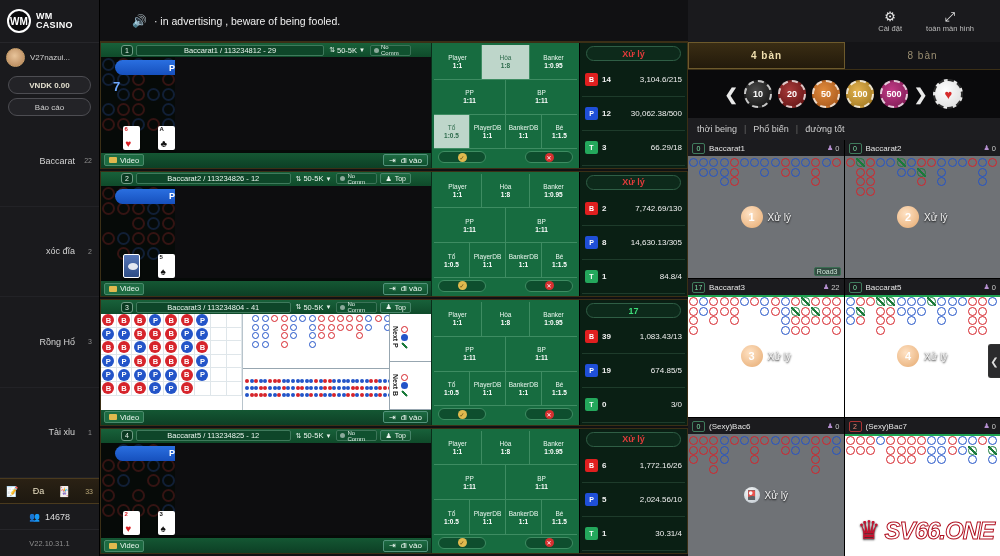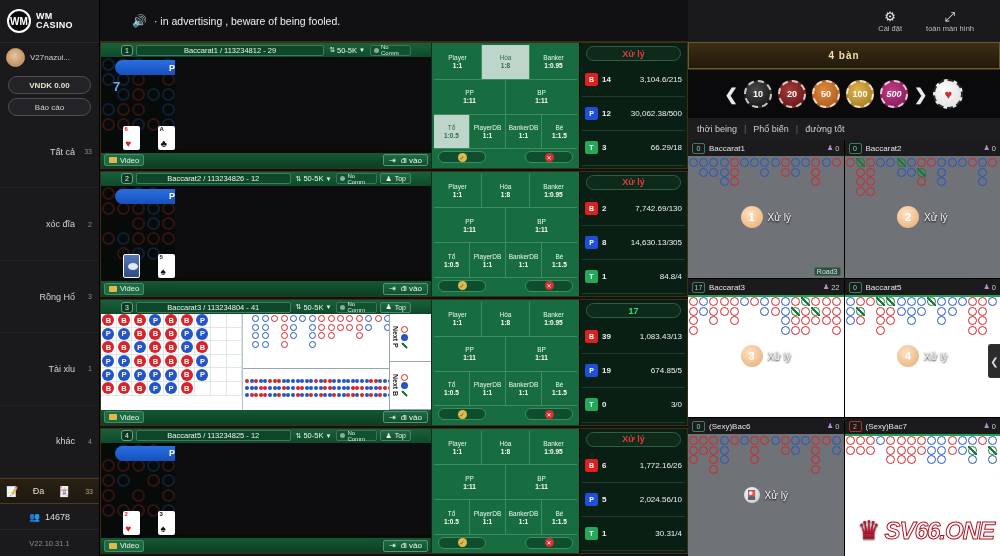--- a/index.html
+++ b/index.html
@@ -308,21 +308,21 @@
   .chips-bar { height: 48px; display: flex; align-items: center; justify-content: center;
     gap: 6px; background: #0a0a0c; }
   .arrow { font-size: 16px; color: #e9e9e9; font-weight: bold; }
   .chip { width: 28px; height: 28px; border-radius: 50%; display: flex; align-items: center;
     justify-content: center; font-size: 9px; font-weight: bold; color: #fff;
     border: 2px dashed rgba(255,255,255,.75); flex: none; }
   .chip.c10 { background: radial-gradient(circle at 40% 35%, #4b4b4b, #0e0e0e); }
   .chip.c20 { background: radial-gradient(circle at 40% 35%, #a83a3a, #5e1212); }
   .chip.c50 { background: radial-gradient(circle at 40% 35%, #e08a3c, #a4551a); }
   .chip.c100 { background: radial-gradient(circle at 40% 35%, #e3b24e, #9c7520); }
-  .chip.c500 { background: radial-gradient(circle at 40% 35%, #c23a86, #7a1a52); font-style: italic; }
+  .chip.c500 { background: radial-gradient(circle at 40% 35%, #c23a86, #7a1a52); }
   .chip-heart { width: 30px; height: 30px; border-radius: 50%;
     background: radial-gradient(circle at 40% 35%, #ffffff, #d9d9d9);
     border: 2px dashed #2a2a2a; display: flex; align-items: center; justify-content: center;
     color: #d62b2b; font-size: 13px; flex: none; }
 
   .filter-bar { height: 22px; display: flex; align-items: center; gap: 7px;
     padding-left: 9px; background: #1d1d20; font-size: 9px; color: #cfcfcf; }
   .filter-bar .sepbar { color: #666; }
 
   .mini-grid { flex: 1; display: grid; grid-template-columns: 1fr 1fr;
@@ -385,38 +385,34 @@
       <div class="avatar"></div>
       <div class="user-name">V27nazui...</div>
     </div>
 
     <div class="pill">VNDK 0.00</div>
     <div class="pill report">Báo cáo</div>
 
 
     <div class="menu">
       <div class="menu-item">
-        <span class="m-label">Tất cả</span>
-        <span class="m-count">33</span>
+        <span class="m-label">Baccarat</span>
+        <span class="m-count">22</span>
       </div>
       <div class="menu-item">
         <span class="m-label">xóc đĩa</span>
         <span class="m-count">2</span>
       </div>
       <div class="menu-item">
         <span class="m-label">Rồng Hổ</span>
         <span class="m-count">3</span>
       </div>
       <div class="menu-item">
         <span class="m-label">Tài xỉu</span>
         <span class="m-count">1</span>
-      </div>
-      <div class="menu-item">
-        <span class="m-label">khác</span>
-        <span class="m-count">4</span>
       </div>
     </div>
 
     <div class="menu-footer">
       <span class="ic">📝</span>
       <span class="ft-label">Đa</span>
       <span class="ic">🃏</span>
       <span class="ft-count">33</span>
     </div>
 
@@ -1566,20 +1562,21 @@
         <span class="lb">Cài đặt</span>
       </div>
       <div class="tool">
         <span class="ic">⤢</span>
         <span class="lb">toàn màn hình</span>
       </div>
     </div>
 
     <div class="view-tabs">
       <div class="vtab active">4 bàn</div>
+      <div class="vtab">8 bàn</div>
     </div>
 
     <div class="chips-bar">
       <span class="arrow">❮</span>
       <span class="chip c10">10</span>
       <span class="chip c20">20</span>
       <span class="chip c50">50</span>
       <span class="chip c100">100</span>
       <span class="chip c500">500</span>
       <span class="arrow">❯</span>

